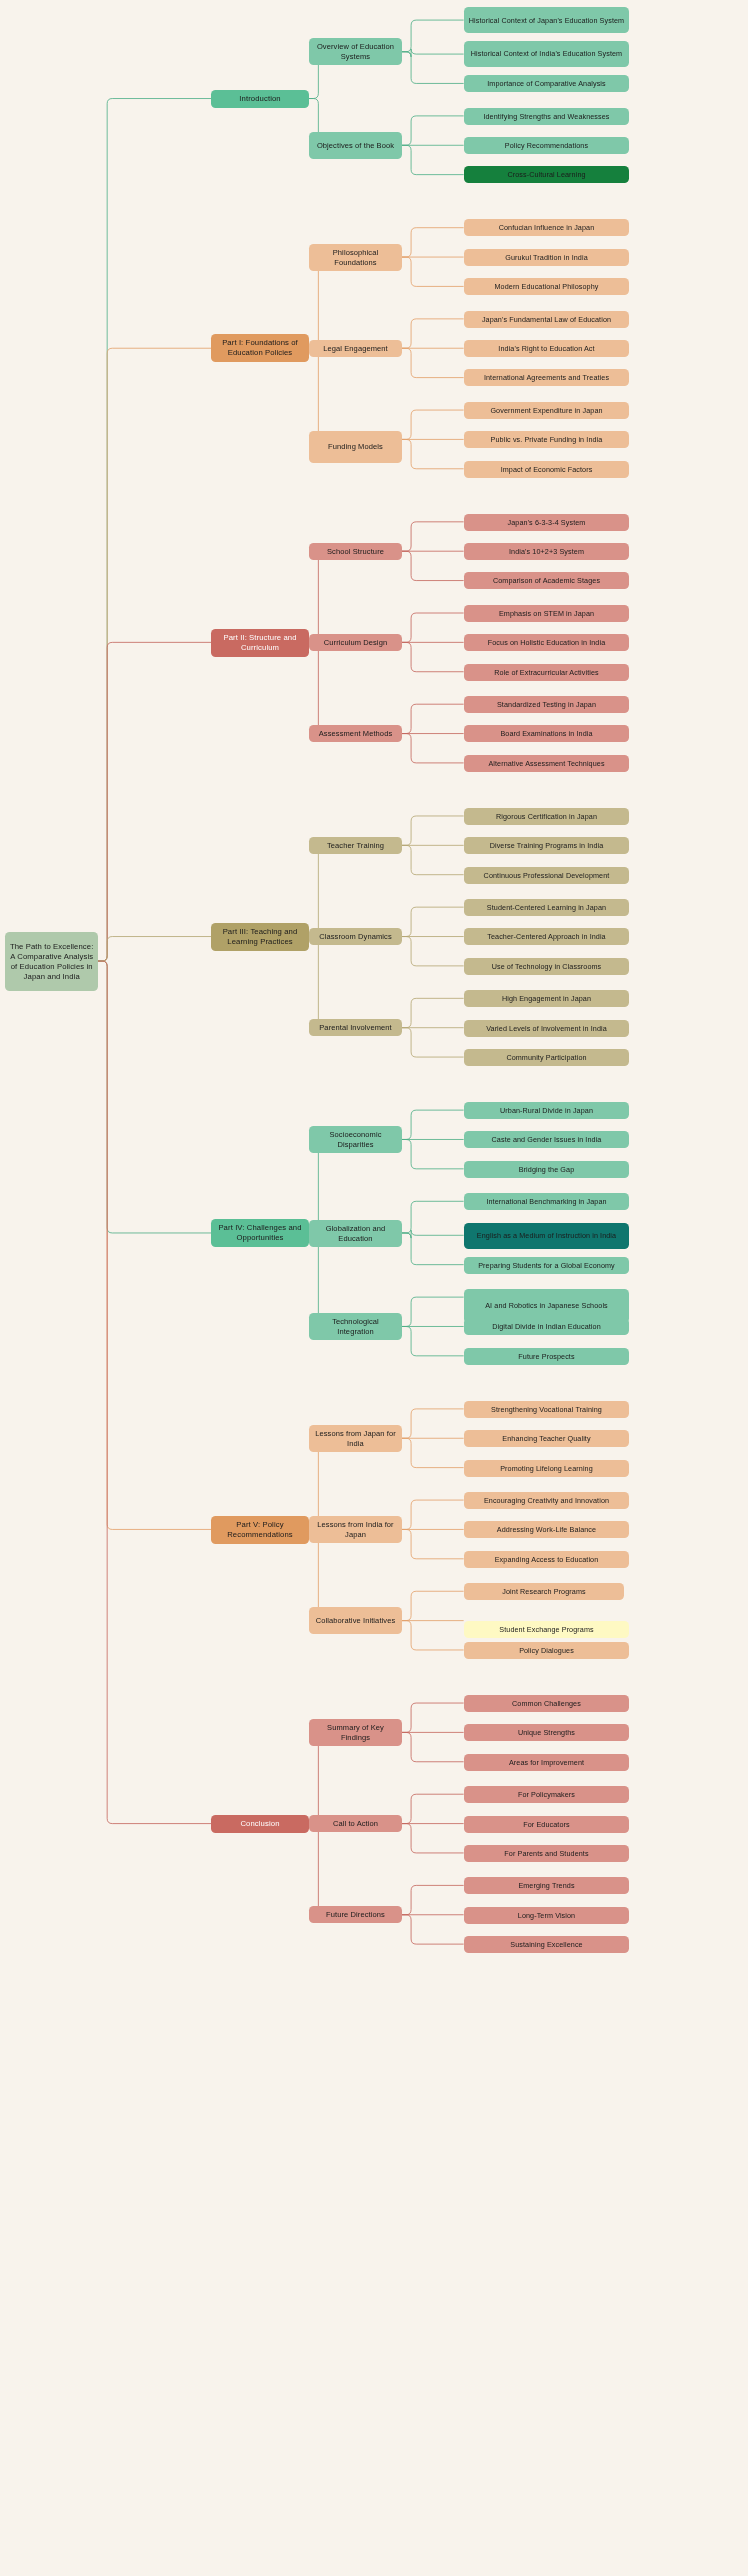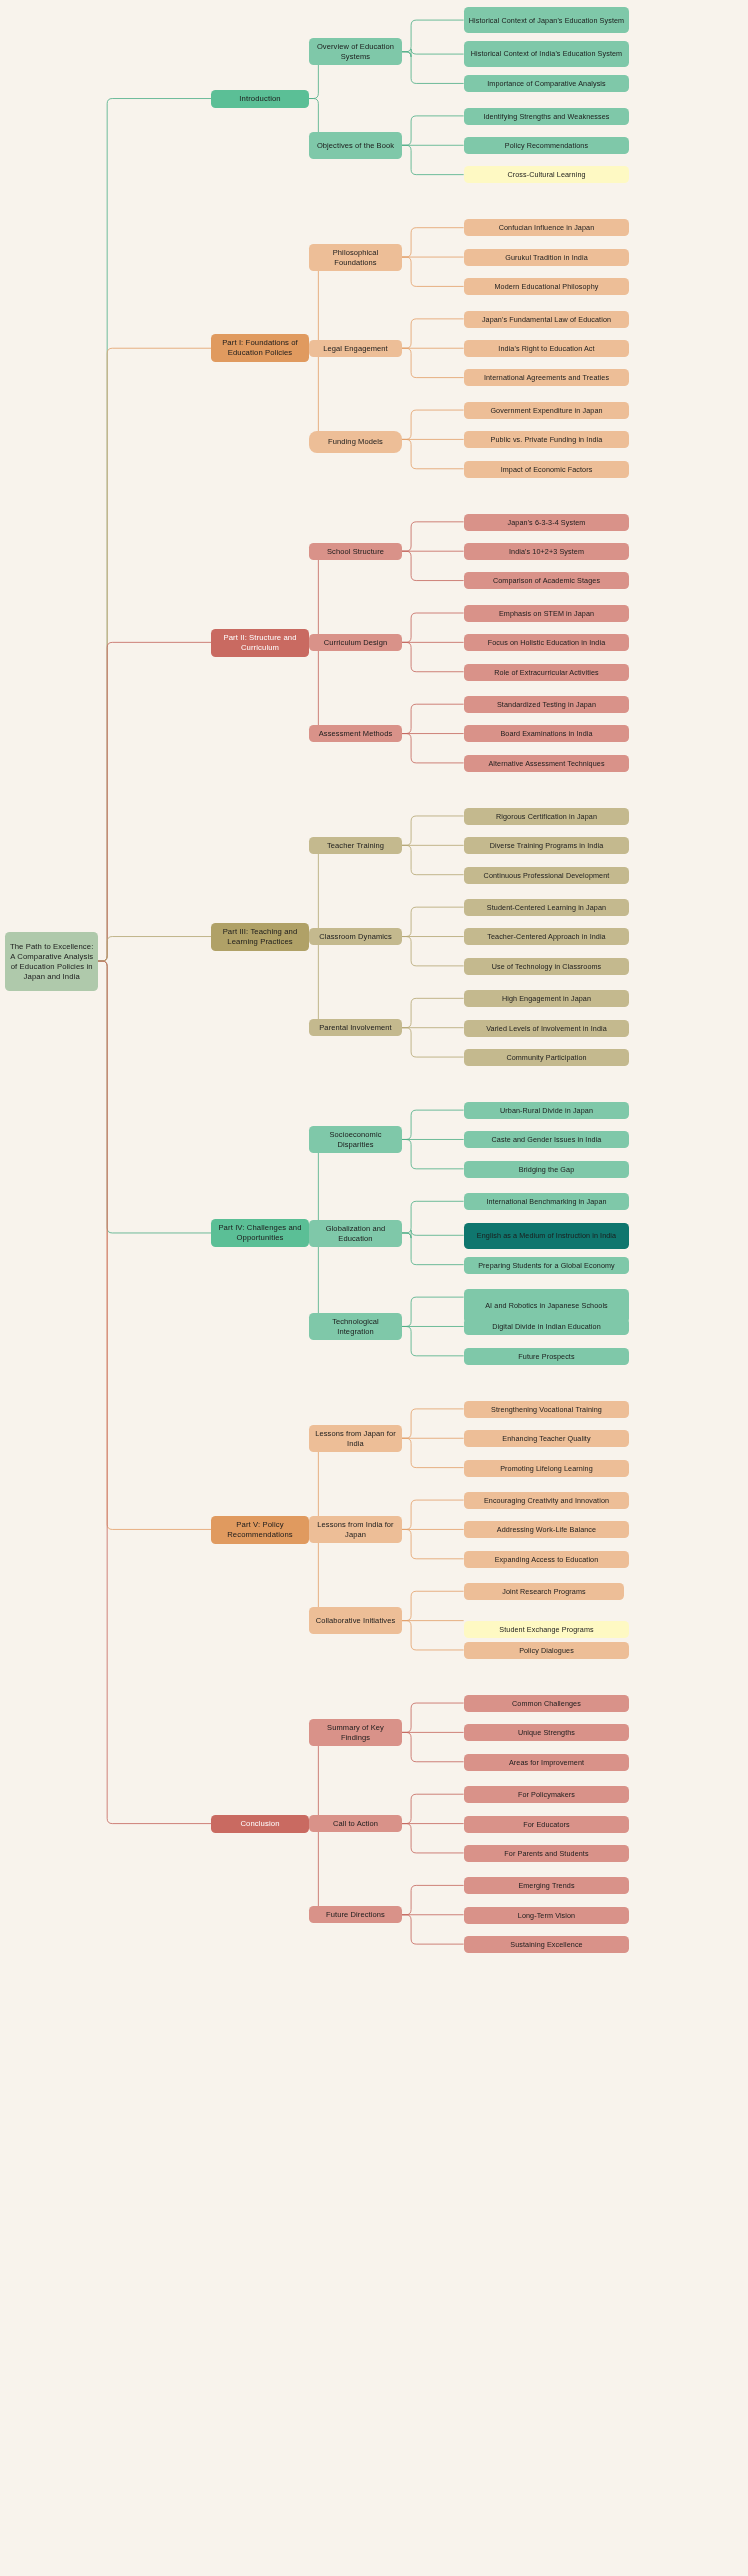--- a/index.html
+++ b/index.html
@@ -123,31 +123,31 @@
     </svg>
 <div class="node lv0" style="left: 5.2px; top: 932px; width: 93px; height: 59px; background: rgb(175, 201, 171); color: rgb(27, 27, 27);">The Path to Excellence: A Comparative Analysis of Education Policies in Japan and India</div>
     <div class="node lv1" style="left: 211px; top: 90px; width: 98px; height: 17.5px; background: rgb(91, 191, 150); color: rgb(27, 27, 27);">Introduction</div>
     <div class="node lv2" style="left: 309px; top: 38px; width: 93px; height: 27px; background: rgb(127, 200, 169); color: rgb(27, 27, 27);">Overview of Education Systems</div>
     <div class="node lv3" style="left: 464px; top: 7.2px; width: 165px; height: 26px; background: rgb(127, 200, 169); color: rgb(27, 27, 27);">Historical Context of Japan's Education System</div>
     <div class="node lv3" style="left: 464px; top: 41px; width: 165px; height: 26px; background: rgb(127, 200, 169); color: rgb(27, 27, 27);">Historical Context of India's Education System</div>
     <div class="node lv3" style="left: 464px; top: 75px; width: 165px; height: 16.5px; background: rgb(127, 200, 169); color: rgb(27, 27, 27);">Importance of Comparative Analysis</div>
     <div class="node lv2" style="left: 309px; top: 132px; width: 93px; height: 27px; background: rgb(127, 200, 169); color: rgb(27, 27, 27);">Objectives of the Book</div>
     <div class="node lv3" style="left: 464px; top: 108px; width: 165px; height: 16.5px; background: rgb(127, 200, 169); color: rgb(27, 27, 27);">Identifying Strengths and Weaknesses</div>
     <div class="node lv3" style="left: 464px; top: 137px; width: 165px; height: 16.5px; background: rgb(127, 200, 169); color: rgb(27, 27, 27);">Policy Recommendations</div>
-    <div class="node lv3" style="left: 464px; top: 166px; width: 165px; height: 16.5px; background: #fef9c3; color: rgb(27, 27, 27);">Cross-Cultural Learning</div>
+    <div class="node lv3" style="left: 464px; top: 166px; width: 165px; height: 16.5px; background: #15803d; color: rgb(27, 27, 27);">Cross-Cultural Learning</div>
     <div class="node lv1" style="left: 211px; top: 334px; width: 98px; height: 28px; background: rgb(224, 154, 95); color: rgb(27, 27, 27);">Part I: Foundations of Education Policies</div>
     <div class="node lv2" style="left: 309px; top: 244px; width: 93px; height: 27px; background: rgb(237, 190, 151); color: rgb(27, 27, 27);">Philosophical Foundations</div>
     <div class="node lv3" style="left: 464px; top: 219px; width: 165px; height: 16.5px; background: rgb(237, 190, 151); color: rgb(27, 27, 27);">Confucian Influence in Japan</div>
     <div class="node lv3" style="left: 464px; top: 249px; width: 165px; height: 16.5px; background: rgb(237, 190, 151); color: rgb(27, 27, 27);">Gurukul Tradition in India</div>
     <div class="node lv3" style="left: 464px; top: 278px; width: 165px; height: 16.5px; background: rgb(237, 190, 151); color: rgb(27, 27, 27);">Modern Educational Philosophy</div>
     <div class="node lv2" style="left: 309px; top: 340px; width: 93px; height: 17px; background: rgb(237, 190, 151); color: rgb(27, 27, 27);">Legal Engagement</div>
     <div class="node lv3" style="left: 464px; top: 311px; width: 165px; height: 16.5px; background: rgb(237, 190, 151); color: rgb(27, 27, 27);">Japan's Fundamental Law of Education</div>
     <div class="node lv3" style="left: 464px; top: 340px; width: 165px; height: 16.5px; background: rgb(237, 190, 151); color: rgb(27, 27, 27);">India's Right to Education Act</div>
     <div class="node lv3" style="left: 464px; top: 369px; width: 165px; height: 16.5px; background: rgb(237, 190, 151); color: rgb(27, 27, 27);">International Agreements and Treaties</div>
-    <div class="node lv2" style="left: 309px; top: 431px; width: 93px; height: 22px; background: rgb(237, 190, 151); color: rgb(27, 27, 27); border-radius: 8px;">Funding Models</div>
+    <div class="node lv2" style="left: 309px; top: 431px; width: 93px; height: 32px; background: rgb(237, 190, 151); color: rgb(27, 27, 27);">Funding Models</div>
     <div class="node lv3" style="left: 464px; top: 402px; width: 165px; height: 16.5px; background: rgb(237, 190, 151); color: rgb(27, 27, 27);">Government Expenditure in Japan</div>
     <div class="node lv3" style="left: 464px; top: 431px; width: 165px; height: 16.5px; background: rgb(237, 190, 151); color: rgb(27, 27, 27);">Public vs. Private Funding in India</div>
     <div class="node lv3" style="left: 464px; top: 461px; width: 165px; height: 16.5px; background: rgb(237, 190, 151); color: rgb(27, 27, 27);">Impact of Economic Factors</div>
     <div class="node lv1 white-text" style="left: 211px; top: 629px; width: 98px; height: 28px; background: rgb(201, 106, 97); color: rgb(255, 255, 255);">Part II: Structure and Curriculum</div>
     <div class="node lv2" style="left: 309px; top: 543px; width: 93px; height: 17px; background: rgb(217, 146, 137); color: rgb(27, 27, 27);">School Structure</div>
     <div class="node lv3" style="left: 464px; top: 514px; width: 165px; height: 16.5px; background: rgb(217, 146, 137); color: rgb(27, 27, 27);">Japan's 6-3-3-4 System</div>
     <div class="node lv3" style="left: 464px; top: 543px; width: 165px; height: 16.5px; background: rgb(217, 146, 137); color: rgb(27, 27, 27);">India's 10+2+3 System</div>
     <div class="node lv3" style="left: 464px; top: 572px; width: 165px; height: 16.5px; background: rgb(217, 146, 137); color: rgb(27, 27, 27);">Comparison of Academic Stages</div>
     <div class="node lv2" style="left: 309px; top: 634px; width: 93px; height: 17px; background: rgb(217, 146, 137); color: rgb(27, 27, 27);">Curriculum Design</div>
     <div class="node lv3" style="left: 464px; top: 605px; width: 165px; height: 16.5px; background: rgb(217, 146, 137); color: rgb(27, 27, 27);">Emphasis on STEM in Japan</div>

